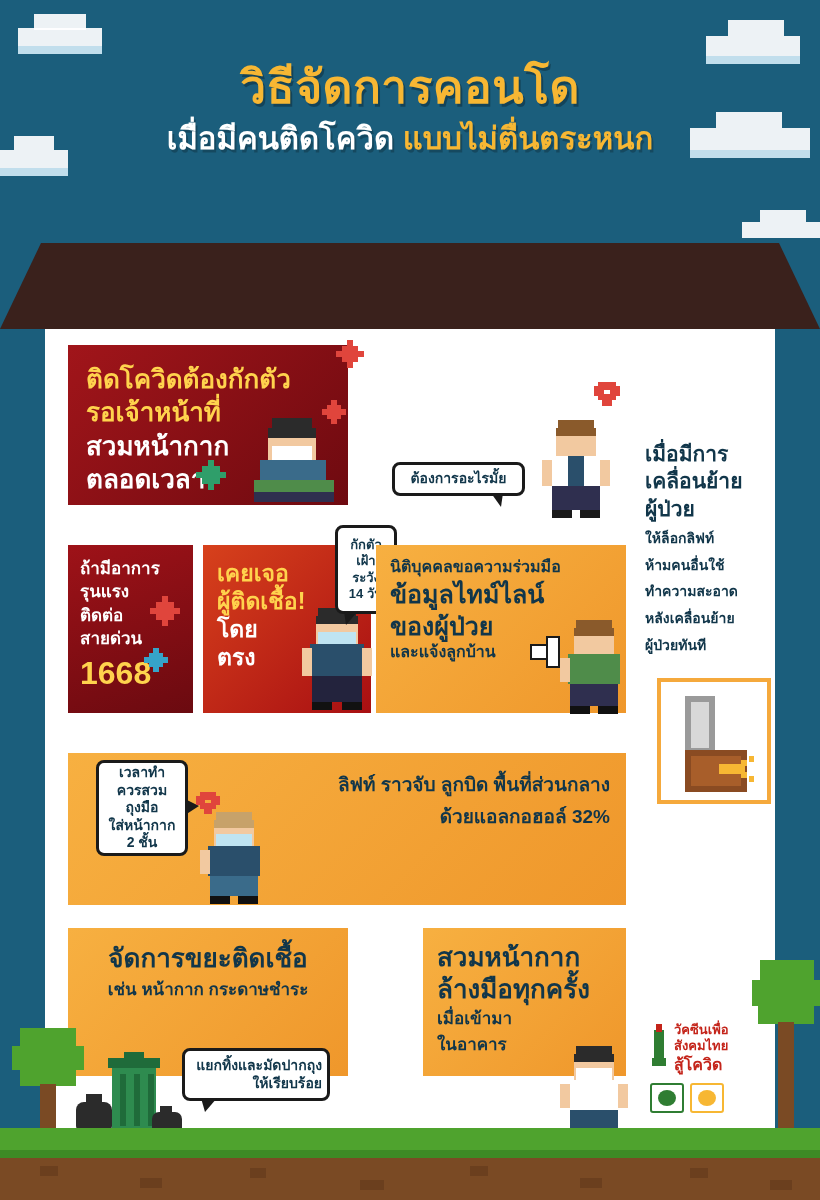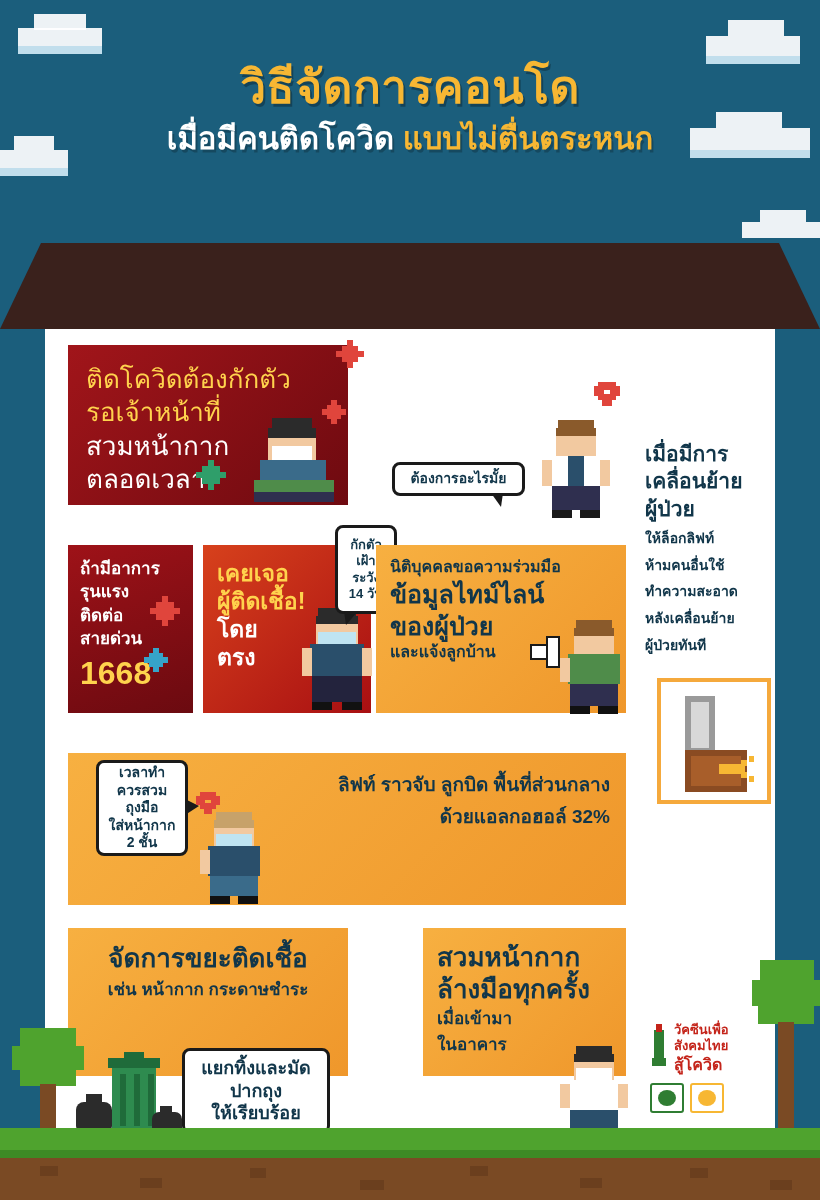--- a/index.html
+++ b/index.html
@@ -75,21 +75,21 @@
   .panel { position: absolute; }
 
   .p-red {
     left: 68px; top: 345px; width: 280px; height: 160px;
     background: #8d0d13;
     background: linear-gradient(135deg, #a1151a 0%, #6e0a10 100%);
     padding: 18px 16px 0 18px;
     color: #fff;
   }
   .p-red .t {
-    font-size: 26px; font-weight: normal; line-height: 1.28; color: #ffd34d;
+    font-size: 26px; font-weight: bold; line-height: 1.28; color: #ffd34d;
   }
   .p-red .t .w { color: #ffffff; }
 
   .p-orange1 {
     left: 376px; top: 345px; width: 250px; height: 176px;
     background: #f5a93c;
     background: linear-gradient(135deg,#f7b041,#f09b2e);
     padding: 16px 14px 0 16px;
   }
   .p-orange1 .t {
@@ -184,21 +184,21 @@
   }
   .b-glove {
     left: 96px; top: 760px; width: 92px; font-size: 14px; padding: 1px 4px;
   }
   .b-glove::after {
     right: -14px; top: 36px;
     border-top: 7px solid transparent; border-bottom: 9px solid transparent;
     border-left: 14px solid #1a1a1a;
   }
   .b-waste {
-    left: 182px; top: 1048px; width: 148px; font-size: 18px; padding: 6px 5px;
+    left: 182px; top: 1048px; width: 148px; font-size: 14px; padding: 6px 5px; text-align: right;
   }
   .b-waste::after {
     left: 16px; bottom: -14px;
     border-left: 4px solid transparent; border-right: 12px solid transparent;
     border-top: 14px solid #1a1a1a;
   }
 
   
   .door-frame {
     position: absolute; left: 657px; top: 678px; width: 114px; height: 126px;

